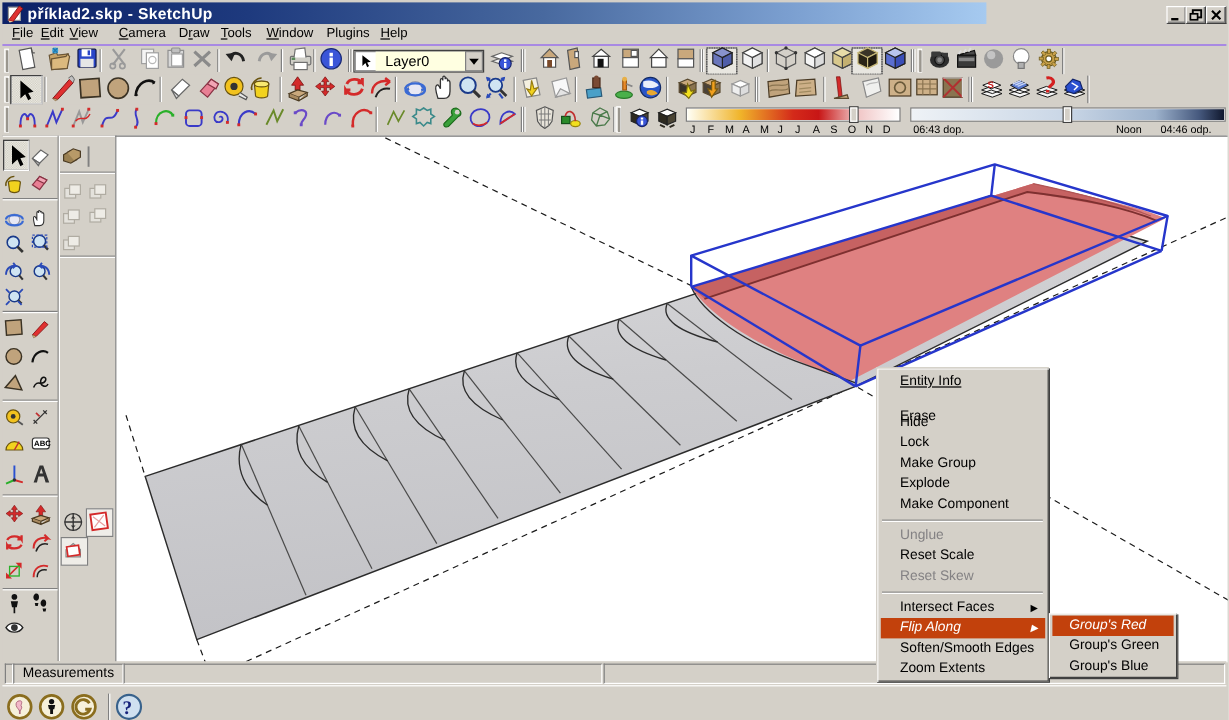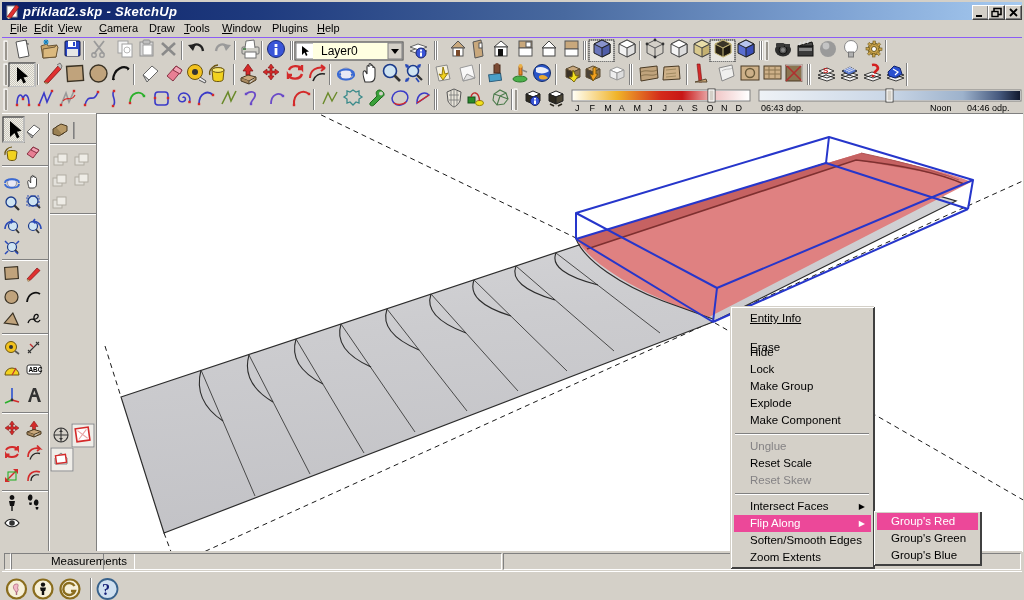--- a/index.html
+++ b/index.html
@@ -1,21 +1,21 @@
 <!DOCTYPE html>
 <html><head>
 <meta charset="utf-8">
 <style>
 html,body{margin:0;padding:0;}
 body{width:1024px;height:600px;overflow:hidden;position:relative;
  font-family:"Liberation Sans",sans-serif;background:#d4d0c8;}
 .abs{position:absolute;}
 
-#titlebar{left:2px;top:2px;width:1020px;height:18px;
- background:linear-gradient(90deg,#0c2066 0%,#1e3a7e 25%,#48699f 55%,#7b9fd0 80%,#a6caf0 100%);font-style:italic;}
+#titlebar{left:2px;top:2px;width:820px;height:18px;
+ background:linear-gradient(90deg,#0c2066 0%,#1e3a7e 25%,#48699f 55%,#7b9fd0 80%,#a6caf0 100%);}
 #titletext{left:21px;top:2px;color:#fff;font-weight:bold;font-size:13px;letter-spacing:0.3px;}
 .winbtn{top:3px;width:15px;height:13px;background:#d4d0c8;
  border-top:1px solid #fff;border-left:1px solid #fff;
  border-right:1px solid #404040;border-bottom:1px solid #404040;
  box-shadow:inset -1px -1px 0 #808080;
  font-size:9px;font-weight:bold;text-align:center;line-height:11px;color:#000;}
 
 #menubar{left:2px;top:20px;width:1020px;height:17px;background:#d4d0c8;
  font-size:11px;color:#000;}
 #menubar span{position:absolute;top:2px;}
@@ -42,21 +42,21 @@
  font-size:11.5px;}
 #sub{left:874px;top:511px;width:107px;height:54px;background:#d4d0c8;
  box-shadow:inset 1px 1px 0 #ffffff, inset -1px -1px 0 #404040, 1px 1px 0 #404040;
  font-size:11.5px;}
 .mi{position:absolute;left:3px;width:121px;height:17px;line-height:17px;padding-left:16px;color:#000;}
 .gray{color:#848284;}
 .hl{background:#0a246a;color:#fff;}
 .arrow{position:absolute;right:6px;font-size:8px;}
 .sep{position:absolute;left:4px;width:134px;height:0;border-top:1px solid #808080;border-bottom:1px solid #fff;}
 .smi{position:absolute;left:3px;width:87px;height:17px;line-height:17px;padding-left:14px;color:#000;}
-.smi.hl,.mi.hl{background:#ec4899;color:#fff;}
+.smi.hl,.mi.hl{background:#c2410c;color:#fff;font-style:italic;}
 </style>
 </head>
 <body>
 
 <div class="abs" id="titlebar">
  <svg class="abs" style="left:3px;top:1px" width="16" height="16" viewBox="0 0 16 16">
   <rect x="2" y="3" width="10" height="11" fill="#fff" stroke="#999"></rect>
   <path d="M2,14 L11,2 L14,4 L6,15 Z" fill="#e03030" stroke="#7a1010" stroke-width="0.7"></path>
   <path d="M2,14 L6,15 L3,16 Z" fill="#f2d2a0"></path>
  </svg>
@@ -903,21 +903,21 @@
  <g stroke="#2636cb" stroke-width="2" fill="none" stroke-linejoin="round">
   <path d="M575,212 L828,136 L972,179 L716,287 Z"></path>
   <path d="M575,238 L825,162 M825,162 L967,208 M967,208 L712,321 M712,321 L575,238"></path>
   <path d="M575,212 L575,238 M828,136 L825,162 M972,179 L967,208 M716,287 L712,321"></path>
  </g>
 </svg>
 </div>
 
 <div class="abs" id="status">
  <div class="spanel" style="left:2px;width:5px;"></div>
- <div class="spanel" style="left:9px;width:90px;font-size:11.5px;text-align:center;line-height:15px;padding-left:32px;">Measurements</div>
+ <div class="spanel" style="left:9px;width:90px;font-size:11.5px;text-align:center;line-height:15px;">Measurements</div>
  <div class="spanel" style="left:101px;width:397px;"></div>
  <div class="spanel" style="left:501px;width:516px;"></div>
 </div>
 
 <div class="abs" id="bottb">
     <svg width="1020" height="29" viewBox="0 0 1020 29" style="position:absolute;left:0;top:0">
       <circle cx="14.5" cy="17" r="9.5" fill="#f6f0da" stroke="#8a6d1e" stroke-width="2.2"></circle>
       <path d="M14.5,12 C17,12 16,14 15.5,16 C17,18 15.5,18.5 15.2,20 L13.8,20 C13.5,18.5 12,18 11.5,16 C11,14 12,12 14.5,12 Z" fill="#f2b8c8" stroke="#b06a80" stroke-width="0.8"></path>
       <rect x="13.8" y="20" width="1.4" height="3" fill="#b06a80"></rect>
       <circle cx="41" cy="17" r="9.5" fill="#f6f0da" stroke="#8a6d1e" stroke-width="2.2"></circle>

